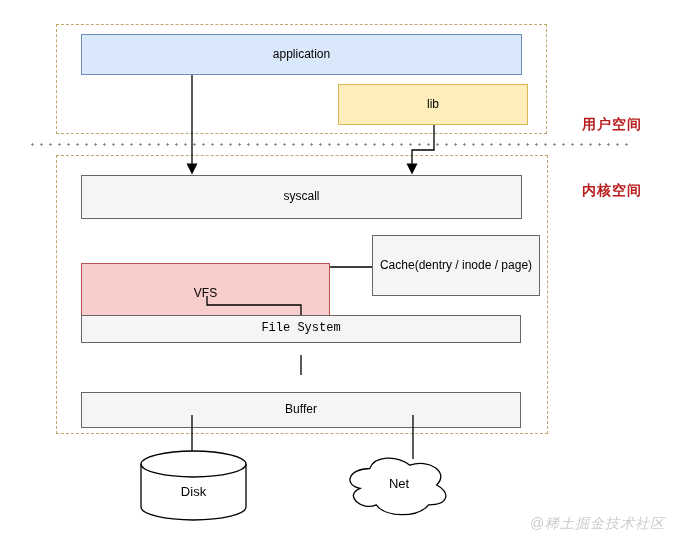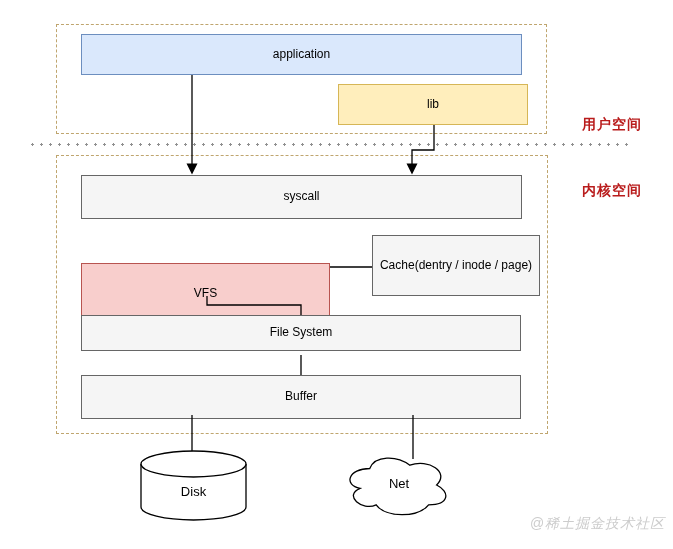--- a/index.html
+++ b/index.html
@@ -24,22 +24,22 @@
   
   .box{
     position:absolute;display:flex;align-items:center;justify-content:center;
     box-sizing:border-box;font-size:12px;text-align:right;line-height:1.3;
   }
   .box.application{left:81px;top:34px;width:441px;height:41px;background:var(--application-fill,#dae8fc);border:1px solid var(--application-border,#6c8ebf);}
   .box.lib{left:338px;top:84px;width:190px;height:41px;background:var(--lib-fill,#ffeebc);border:1px solid var(--lib-border,#d6b656);}
   .box.syscall{left:81px;top:175px;width:441px;height:44px;background:var(--gray-fill,#f5f5f5);border:1px solid var(--gray-border,#666);}
   .box.vfs{left:81px;top:235px;width:249px;height:61px;background:var(--vfs-fill,#f8cecc);border:1px solid var(--vfs-border,#b85450);margin-top:28px;}
   .box.cache{left:372px;top:235px;width:168px;height:61px;background:var(--gray-fill,#f5f5f5);border:1px solid var(--gray-border,#666);flex-direction:row;}
-  .box.fs{left:81px;top:315px;width:440px;height:36px;background:var(--gray-fill,#f5f5f5);border:1px solid var(--gray-border,#666);}
-  .box.buffer{left:81px;top:375px;width:440px;height:44px;background:var(--gray-fill,#f5f5f5);border:1px solid var(--gray-border,#666);}
+  .box.fs{left:81px;top:315px;width:440px;height:28px;background:var(--gray-fill,#f5f5f5);border:1px solid var(--gray-border,#666);font-family:Liberation Mono, monospace;}
+  .box.buffer{left:81px;top:392px;width:440px;height:36px;background:var(--gray-fill,#f5f5f5);border:1px solid var(--gray-border,#666);}
   
   svg.overlay{position:absolute;left:0;top:0;pointer-events:none;}
   svg.overlay .wire{fill:none;stroke:var(--connector,#000);stroke-width:1.3;}
   svg.overlay .head{fill:var(--connector,#000);stroke:none;}
   svg.overlay .shape{fill:#ffffff;stroke:var(--connector,#000);stroke-width:1.3;}
   svg.overlay text{font-family:"Liberation Sans","DejaVu Sans",sans-serif;font-size:13px;fill:#000;}
   
   .watermark{position:absolute;right:8px;top:515px;font-size:14px;color:var(--watermark,#ccc);letter-spacing:1px;white-space:nowrap;font-style:italic;}
 </style>
 </head>

